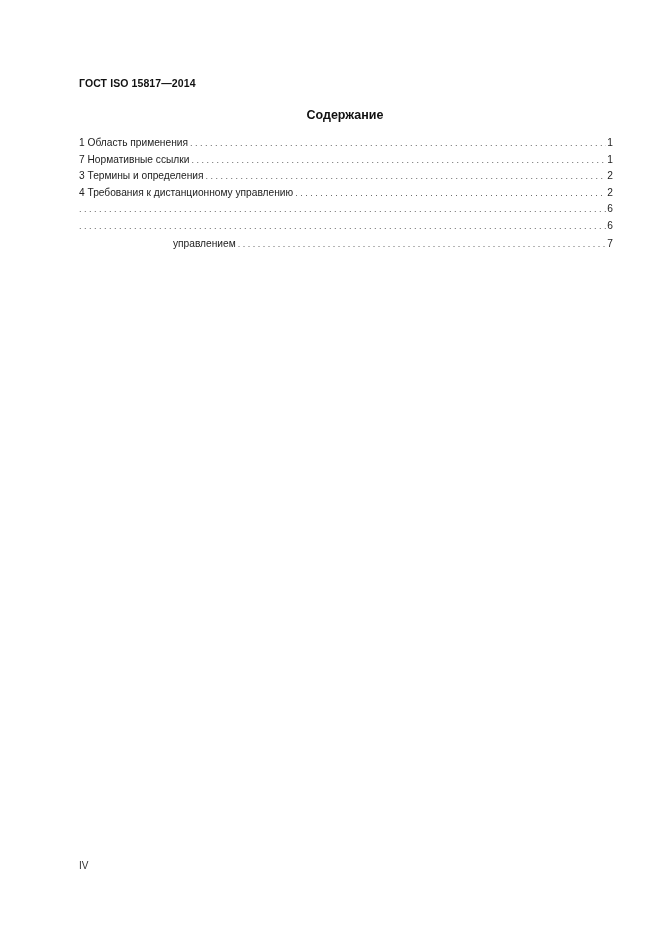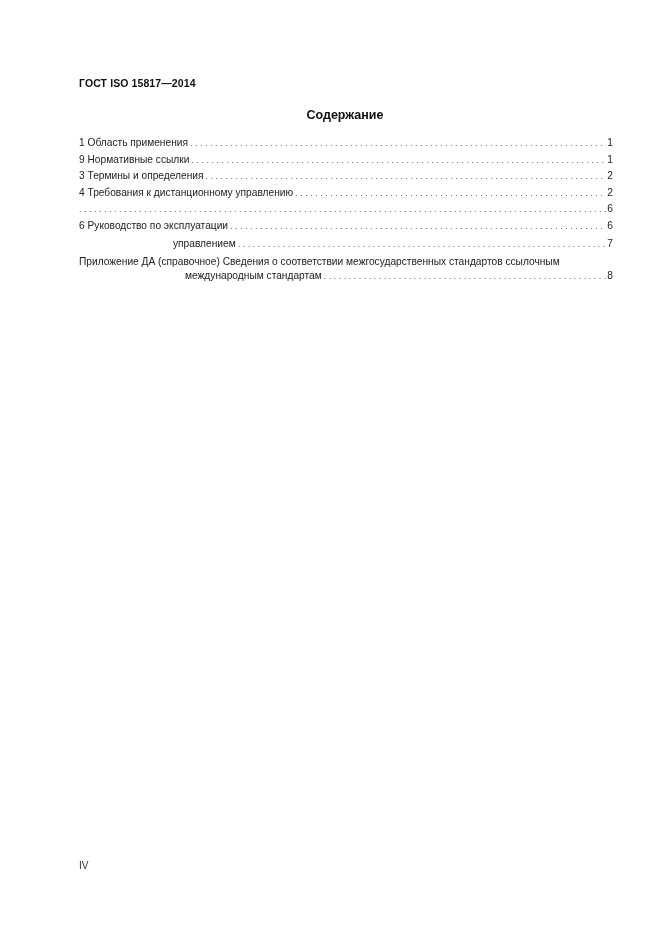--- a/index.html
+++ b/index.html
@@ -121,21 +121,21 @@
     <div class="toc-entry">
       <div class="toc-line">
         <span class="label">1  Область применения</span>
         <span class="leader"></span>
         <span class="page-num">1</span>
       </div>
     </div>
 
     <div class="toc-entry">
       <div class="toc-line">
-        <span class="label">9  Нормативные ссылки</span>
+        <span class="label">7  Нормативные ссылки</span>
         <span class="leader"></span>
         <span class="page-num">1</span>
       </div>
     </div>
 
     <div class="toc-entry">
       <div class="toc-line">
         <span class="label">3  Термины и определения</span>
         <span class="leader"></span>
         <span class="page-num">2</span>
@@ -152,41 +152,32 @@
 
     <div class="toc-entry">
       <div class="toc-line">
         <span class="leader"></span>
         <span class="page-num">6</span>
       </div>
     </div>
 
     <div class="toc-entry">
       <div class="toc-line">
-        <span class="label">6  Руководство по эксплуатации</span>
         <span class="leader"></span>
         <span class="page-num">6</span>
       </div>
     </div>
 
     <div class="toc-entry toc-multi">
       <div class="toc-line toc-cont">
         <span class="label">управлением</span>
         <span class="leader"></span>
         <span class="page-num">7</span>
       </div>
     </div>
 
-    <div class="toc-entry toc-multi">
-      <div class="toc-first">Приложение ДА (справочное) Сведения о соответствии межгосударственных стандартов ссылочным</div>
-      <div class="toc-line toc-cont da">
-        <span class="label">международным стандартам</span>
-        <span class="leader"></span>
-        <span class="page-num">8</span>
-      </div>
-    </div>
 
 
   </div>
 
   <div class="page-footer">IV</div>
 
 </div>
 
 </body></html>

